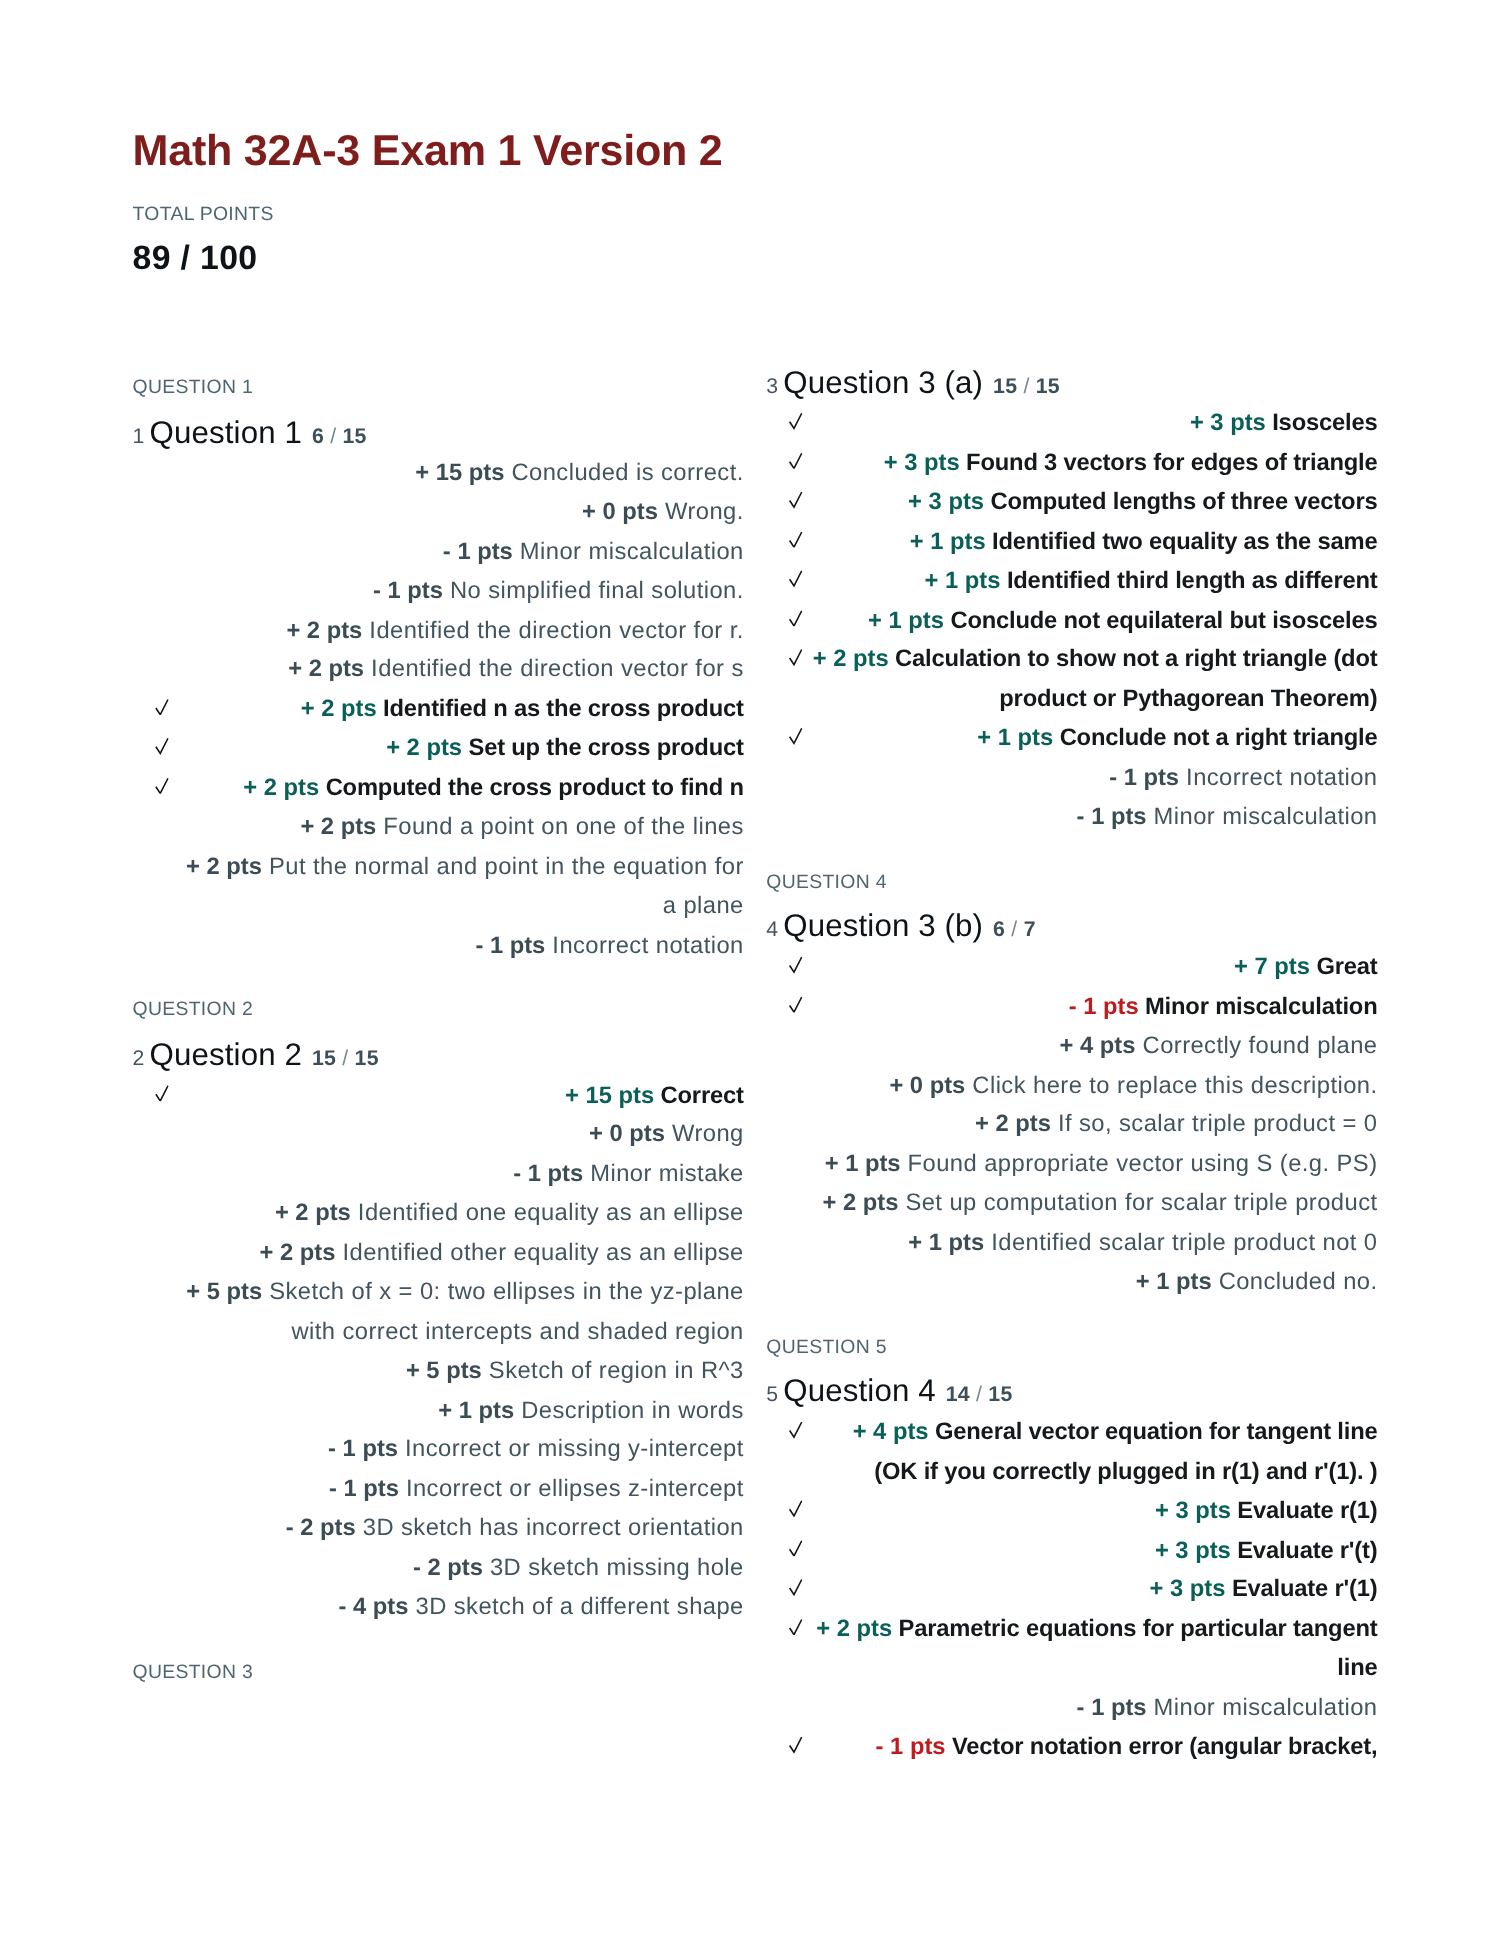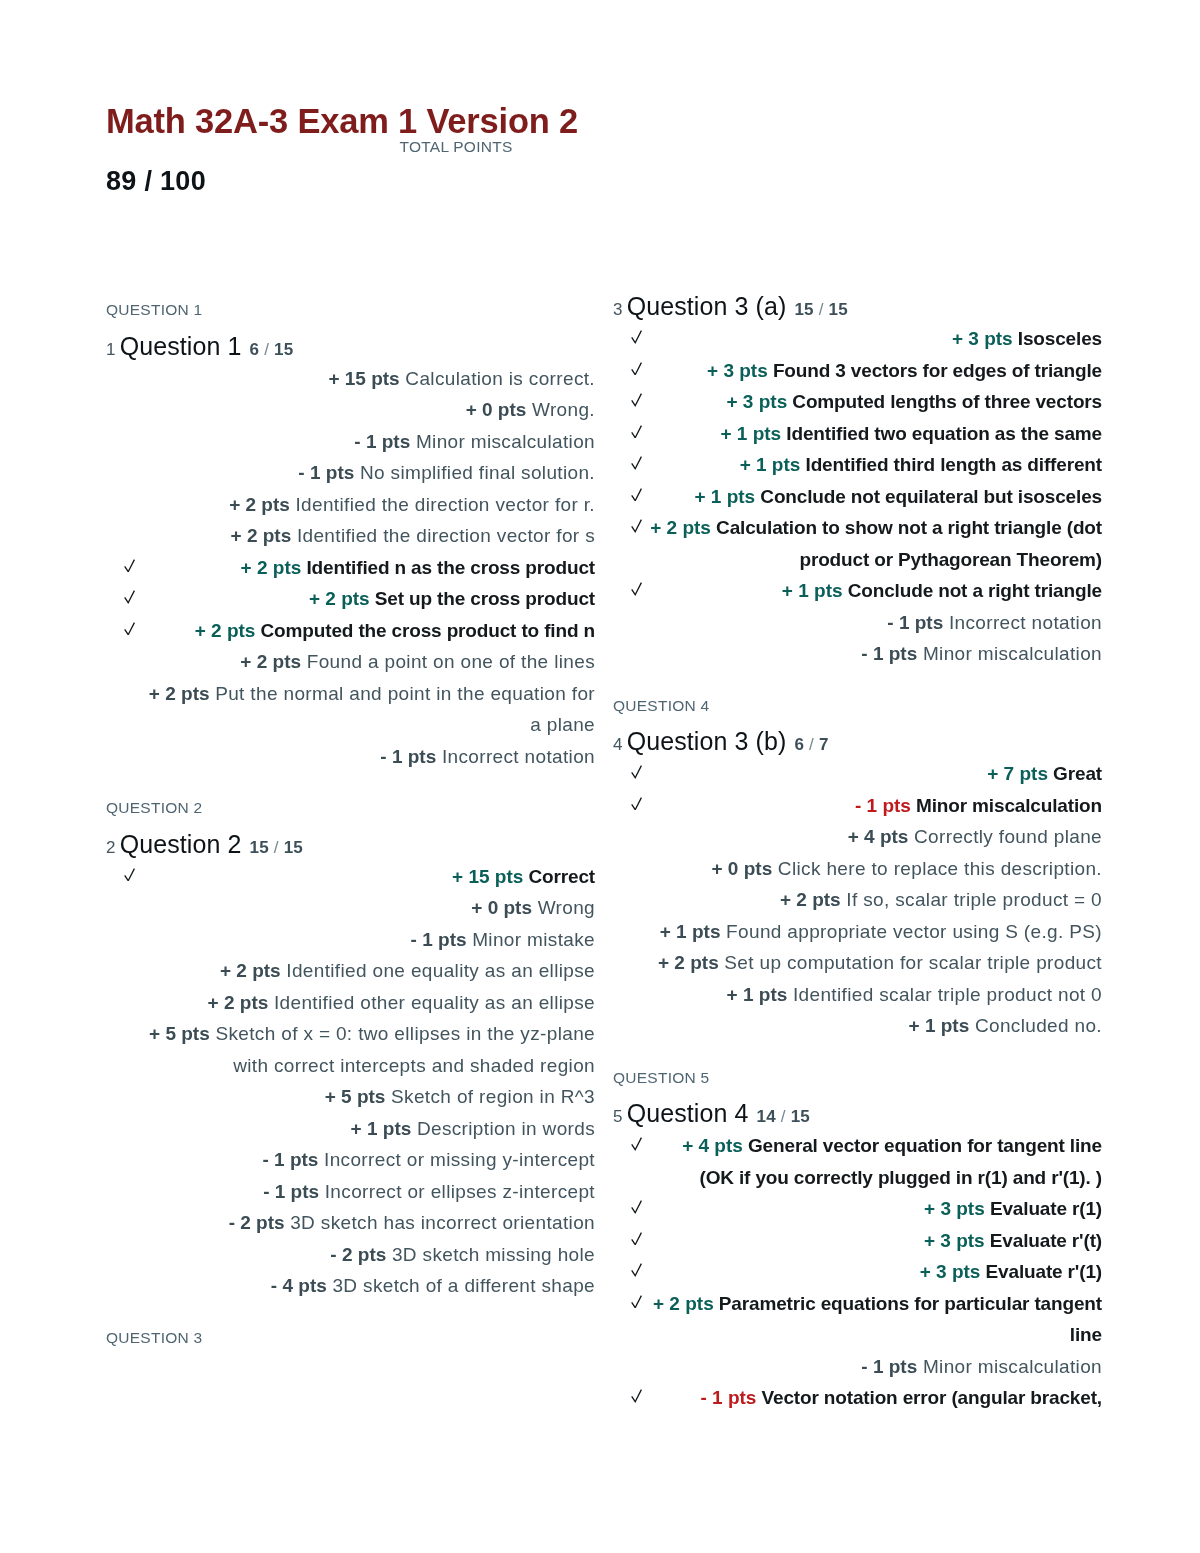--- a/index.html
+++ b/index.html
@@ -6,21 +6,21 @@
   html,body{margin:0;padding:0;background:#ffffff;}
   body{
     font-family:"Liberation Sans", sans-serif;
     width:1200px; height:1553px; overflow:hidden;
     -webkit-font-smoothing:antialiased;
   }
   .page{position:relative;width:1200px;height:1553px;background:#fff;overflow:hidden;}
   .hdr{position:absolute;left:106px;top:104px;width:700px;}
   .exam-title{font-size:34.5px;font-weight:bold;color:#7f1d1d;letter-spacing:-0.2px;margin:0;line-height:1;}
   .student{font-size:22.5px;color:#15191c;margin-top:25px;line-height:1;letter-spacing:0.1px;}
-  .tp-label{font-size:15.5px;color:#4f6571;letter-spacing:.25px;line-height:1;text-align:center;}
+  .tp-label{font-size:15.5px;color:#4f6571;letter-spacing:.25px;margin-top:25px;line-height:1;}
   .tp-value{font-size:27px;font-weight:bold;color:#0d1317;margin-top:14px;line-height:1;letter-spacing:0.3px;}
 
   .cols{position:absolute;left:106px;top:302px;width:988px;height:1200px;}
   .col{position:absolute;top:0;width:489px;}
   .col-left{left:0;}
   .col-right{left:507px;top:-8px;}
 
   .qlabel{font-size:15.5px;color:#4f6571;letter-spacing:.25px;line-height:1;margin-top:28px;}
   .qlabel.first{margin-top:0;}
   .col > .qblock:first-child > .qhead{margin-top:0;}
@@ -51,21 +51,21 @@
     <div class="tp-label">TOTAL POINTS</div>
     <div class="tp-value">89 / 100</div>
   </div>
 
   <div class="cols">
     <div class="col col-left">
       <div class="qlabel first">QUESTION 1</div>
       <div class="qblock">
         <div class="qhead"><span class="qnum">1</span><span class="qname">Question 1</span><span class="qpts"><span>6</span><span class="qslash"> / </span><span>15</span></span></div>
         <div class="rubric">
-          <div class="ritem"><span class="pts">+ 15 pts</span><span class="desc"> Calculation is correct.</span></div>
+          <div class="ritem"><span class="pts">+ 15 pts</span><span class="desc"> Concluded is correct.</span></div>
           <div class="ritem"><span class="pts">+ 0 pts</span><span class="desc"> Wrong.</span></div>
           <div class="ritem neg"><span class="pts">- 1 pts</span><span class="desc"> Minor miscalculation</span></div>
           <div class="ritem neg"><span class="pts">- 1 pts</span><span class="desc"> No simplified final solution.</span></div>
           <div class="ritem"><span class="pts">+ 2 pts</span><span class="desc"> Identified the direction vector for r.</span></div>
           <div class="ritem"><span class="pts">+ 2 pts</span><span class="desc"> Identified the direction vector for s</span></div>
           <div class="ritem sel"><span class="check">
                 <svg viewBox="0 0 11 13.6" aria-hidden="true">
                   <path d="M0.7 7.4 L4.2 12.7 L10.4 0.6" fill="none" stroke="#11171a" stroke-width="1.3" stroke-linecap="butt" stroke-linejoin="miter"></path>
                 </svg>
               </span><span class="pts">+ 2 pts</span><span class="desc"> Identified n as the cross product</span></div>
@@ -125,21 +125,21 @@
               </span><span class="pts">+ 3 pts</span><span class="desc"> Found 3 vectors for edges of triangle</span></div>
           <div class="ritem sel"><span class="check">
                 <svg viewBox="0 0 11 13.6" aria-hidden="true">
                   <path d="M0.7 7.4 L4.2 12.7 L10.4 0.6" fill="none" stroke="#11171a" stroke-width="1.3" stroke-linecap="butt" stroke-linejoin="miter"></path>
                 </svg>
               </span><span class="pts">+ 3 pts</span><span class="desc"> Computed lengths of three vectors</span></div>
           <div class="ritem sel"><span class="check">
                 <svg viewBox="0 0 11 13.6" aria-hidden="true">
                   <path d="M0.7 7.4 L4.2 12.7 L10.4 0.6" fill="none" stroke="#11171a" stroke-width="1.3" stroke-linecap="butt" stroke-linejoin="miter"></path>
                 </svg>
-              </span><span class="pts">+ 1 pts</span><span class="desc"> Identified two equation as the same</span></div>
+              </span><span class="pts">+ 1 pts</span><span class="desc"> Identified two equality as the same</span></div>
           <div class="ritem sel"><span class="check">
                 <svg viewBox="0 0 11 13.6" aria-hidden="true">
                   <path d="M0.7 7.4 L4.2 12.7 L10.4 0.6" fill="none" stroke="#11171a" stroke-width="1.3" stroke-linecap="butt" stroke-linejoin="miter"></path>
                 </svg>
               </span><span class="pts">+ 1 pts</span><span class="desc"> Identified third length as different</span></div>
           <div class="ritem sel"><span class="check">
                 <svg viewBox="0 0 11 13.6" aria-hidden="true">
                   <path d="M0.7 7.4 L4.2 12.7 L10.4 0.6" fill="none" stroke="#11171a" stroke-width="1.3" stroke-linecap="butt" stroke-linejoin="miter"></path>
                 </svg>
               </span><span class="pts">+ 1 pts</span><span class="desc"> Conclude not equilateral but isosceles</span></div>

